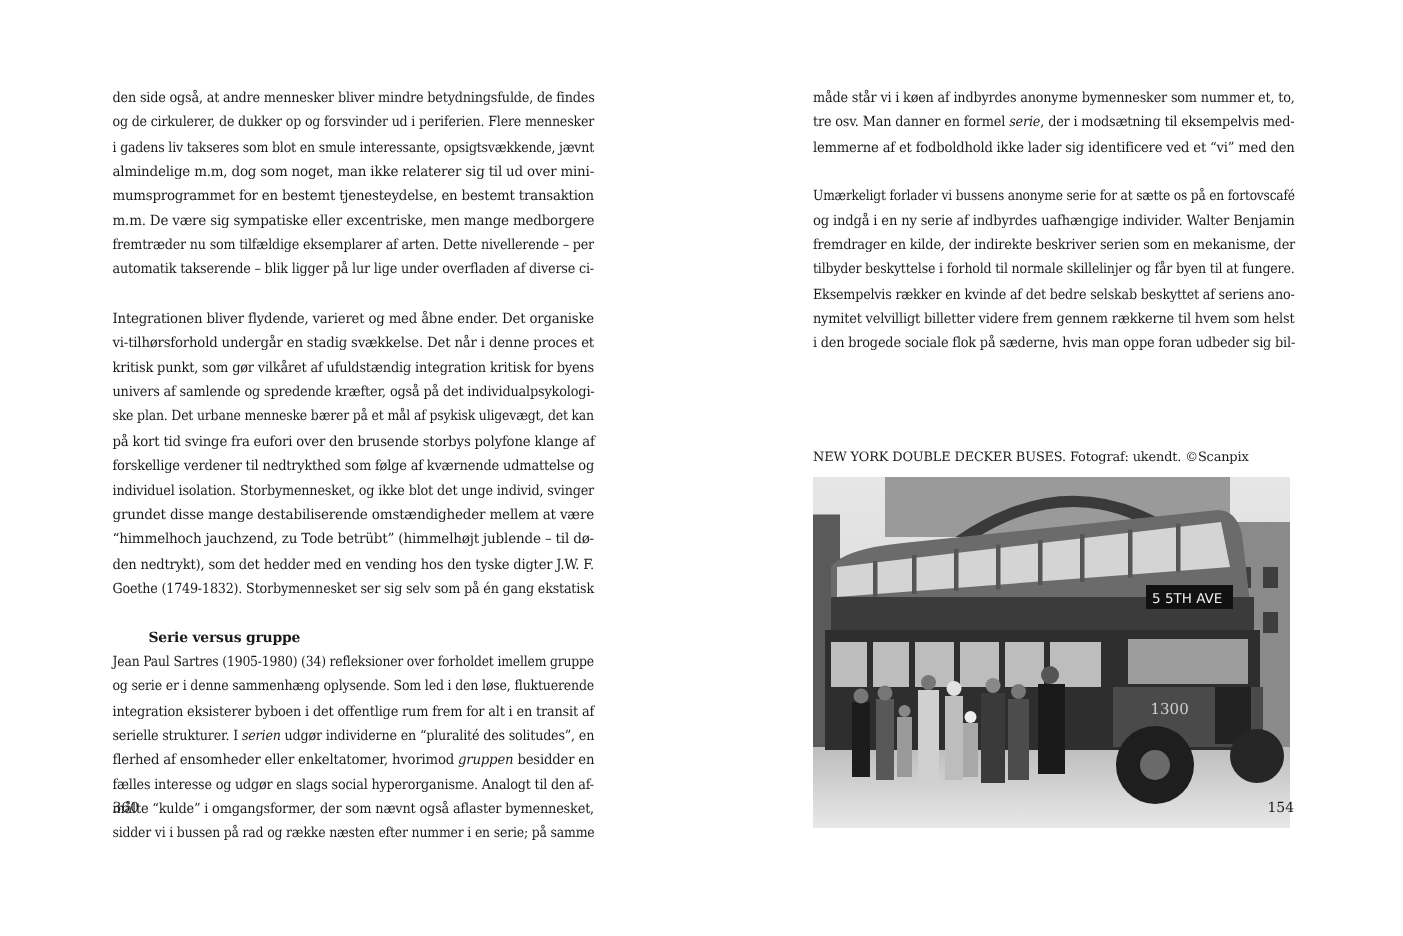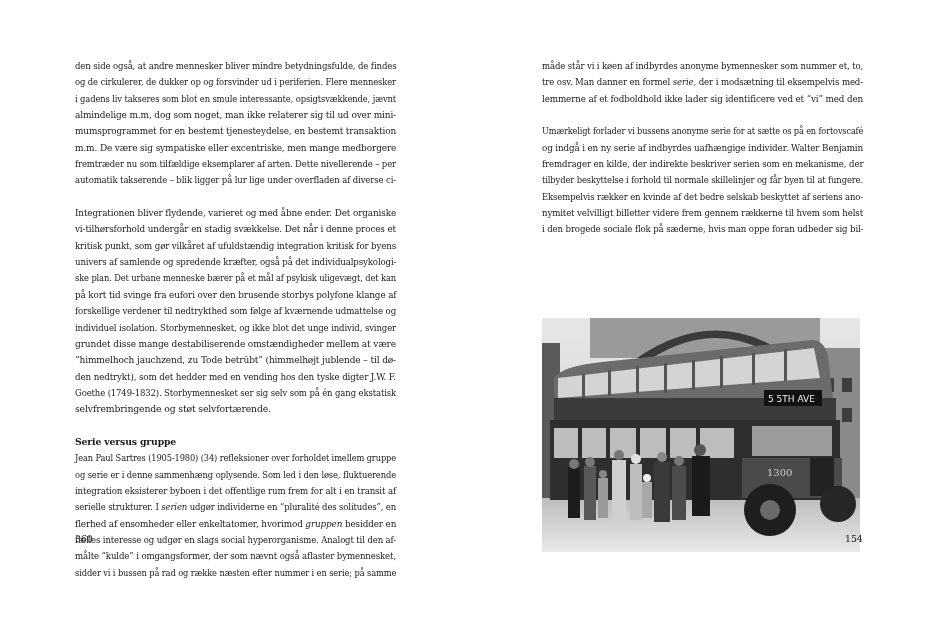--- a/index.html
+++ b/index.html
@@ -46,24 +46,23 @@
       <span class="line" style="display: block; transform-origin: left center; transform: scaleX(0.9304); width: 345px;">kritisk punkt, som gør vilkåret af ufuldstændig integration kritisk for byens</span>
       <span class="line" style="display: block; transform-origin: left center; transform: scaleX(0.9277); width: 346px;">univers af samlende og spredende kræfter, også på det individualpsykologi-</span>
       <span class="line" style="display: block; transform-origin: left center; transform: scaleX(0.8966); width: 358px;">ske plan. Det urbane menneske bærer på et mål af psykisk uligevægt, det kan</span>
       <span class="line" style="display: block; transform-origin: left center; transform: scaleX(0.9525); width: 337px;">på kort tid svinge fra eufori over den brusende storbys polyfone klange af</span>
       <span class="line" style="display: block; transform-origin: left center; transform: scaleX(0.9331); width: 344px;">forskellige verdener til nedtrykthed som følge af kværnende udmattelse og</span>
       <span class="line" style="display: block; transform-origin: left center; transform: scaleX(0.9198); width: 349px;">individuel isolation. Storbymennesket, og ikke blot det unge individ, svinger</span>
       <span class="line" style="display: block; transform-origin: left center; transform: scaleX(0.9727); width: 330px;">grundet disse mange destabiliserende omstændigheder mellem at være</span>
       <span class="line" style="display: block; transform-origin: left center; transform: scaleX(0.9727); width: 330px;">“himmelhoch jauchzend, zu Tode betrübt” (himmelhøjt jublende – til dø-</span>
       <span class="line" style="display: block; transform-origin: left center; transform: scaleX(0.9413); width: 341px;">den nedtrykt), som det hedder med en vending hos den tyske digter J.W. F.</span>
       <span class="line" style="display: block; transform-origin: left center; transform: scaleX(0.9145); width: 351px;">Goethe (1749-1832). Storbymennesket ser sig selv som på én gang ekstatisk</span>
-      <span class="line last" style="display: block; width: 321px;">selvfrembringende og støt selvfortærende.</span>
     </div>
     <div class="gap"></div>
-    <span class="line heading" style="display: block; width: 321px;">Serie versus gruppe</span>
+    <span class="line heading" style="display: block; width: 321px; margin-left: 24px;">Serie versus gruppe</span>
     <div>
       <span class="line" style="display: block; transform-origin: left center; transform: scaleX(0.8917); width: 360px;">Jean Paul Sartres (1905-1980) (34) refleksioner over forholdet imellem gruppe</span>
       <span class="line" style="display: block; transform-origin: left center; transform: scaleX(0.9017); width: 356px;">og serie er i denne sammenhæng oplysende. Som led i den løse, fluktuerende</span>
       <span class="line" style="display: block; transform-origin: left center; transform: scaleX(0.9277); width: 346px;">integration eksisterer byboen i det offentlige rum frem for alt i en transit af</span>
       <span class="line" style="display: block; transform-origin: left center; transform: scaleX(0.9145); width: 351px;"><span>serielle strukturer. I </span><em>serien</em><span> udgør individerne en “pluralité des solitudes”, en</span></span>
       <span class="line" style="display: block; transform-origin: left center; transform: scaleX(0.9525); width: 337px;"><span>flerhed af ensomheder eller enkeltatomer, hvorimod </span><em>gruppen</em><span> besidder en</span></span>
       <span class="line" style="display: block; transform-origin: left center; transform: scaleX(0.9171); width: 350px;">fælles interesse og udgør en slags social hyperorganisme. Analogt til den af-</span>
       <span class="line" style="display: block; transform-origin: left center; transform: scaleX(0.9277); width: 346px;">målte “kulde” i omgangsformer, der som nævnt også aflaster bymennesket,</span>
       <span class="line" style="display: block; transform-origin: left center; transform: scaleX(0.8966); width: 358px;">sidder vi i bussen på rad og række næsten efter nummer i en serie; på samme</span>
     </div>
@@ -83,20 +82,21 @@
       <span class="line" style="display: block; transform-origin: left center; transform: scaleX(0.8795); width: 365px;">Umærkeligt forlader vi bussens anonyme serie for at sætte os på en fortovscafé</span>
       <span class="line" style="display: block; transform-origin: left center; transform: scaleX(0.9441); width: 340px;">og indgå i en ny serie af indbyrdes uafhængige individer. Walter Benjamin</span>
       <span class="line" style="display: block; transform-origin: left center; transform: scaleX(0.9304); width: 345px;">fremdrager en kilde, der indirekte beskriver serien som en mekanisme, der</span>
       <span class="line" style="display: block; transform-origin: left center; transform: scaleX(0.9042); width: 355px;">tilbyder beskyttelse i forhold til normale skillelinjer og får byen til at fungere.</span>
       <span class="line" style="display: block; transform-origin: left center; transform: scaleX(0.9145); width: 351px;">Eksempelvis rækker en kvinde af det bedre selskab beskyttet af seriens ano-</span>
       <span class="line" style="display: block; transform-origin: left center; transform: scaleX(0.9277); width: 346px;">nymitet velvilligt billetter videre frem gennem rækkerne til hvem som helst</span>
       <span class="line" style="display: block; transform-origin: left center; transform: scaleX(0.9251); width: 347px;">i den brogede sociale flok på sæderne, hvis man oppe foran udbeder sig bil-</span>
     </div>
   </div>
 
+  <div class="caption">NEW YORK DOUBLE DECKER BUSES. Fotograf: ukendt. ©Scanpix</div>
 
   <div class="photo">
     <svg width="318" height="234" viewBox="0 0 318 234">
       <defs>
         <linearGradient id="sky" x1="0" y1="0" x2="0" y2="1">
           <stop offset="0" stop-color="#e6e6e6"></stop>
           <stop offset="1" stop-color="#cfcfcf"></stop>
         </linearGradient>
         <linearGradient id="ground" x1="0" y1="0" x2="0" y2="1">
           <stop offset="0" stop-color="#bdbdbd"></stop>

